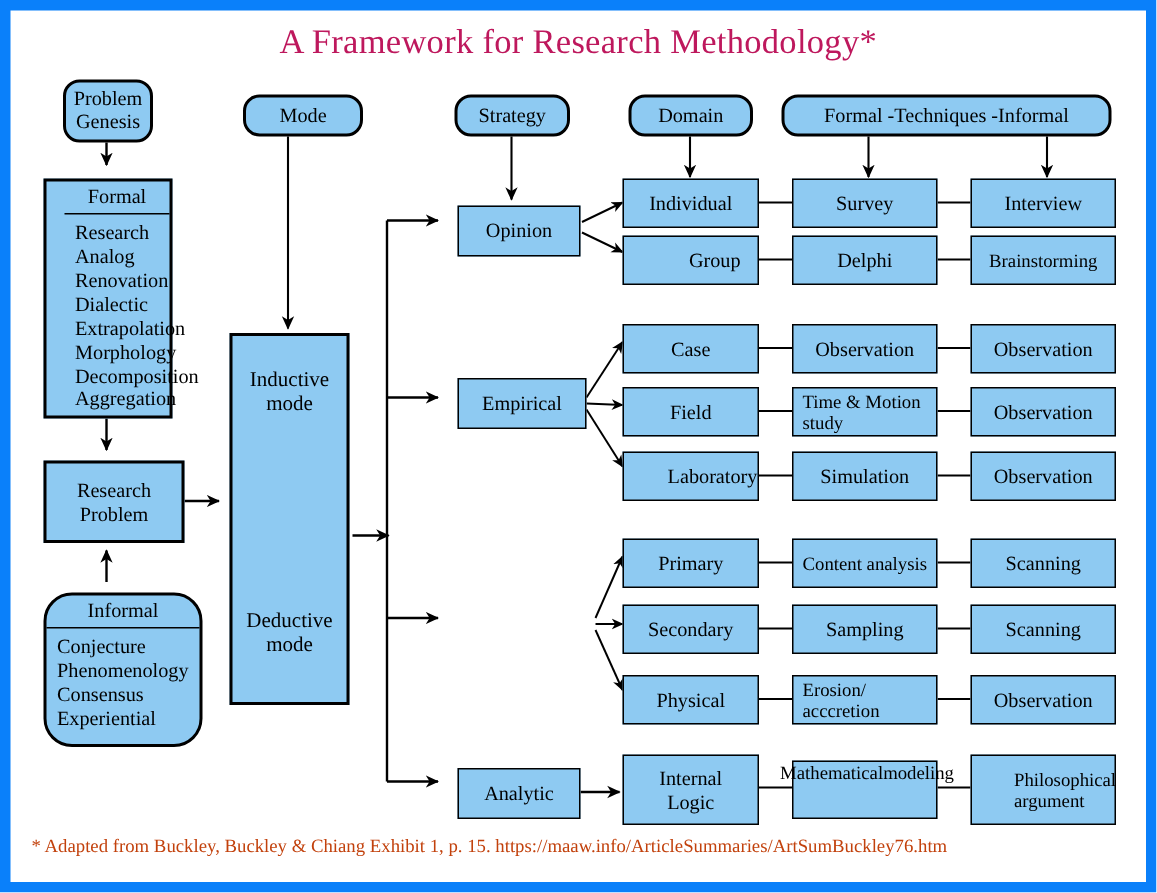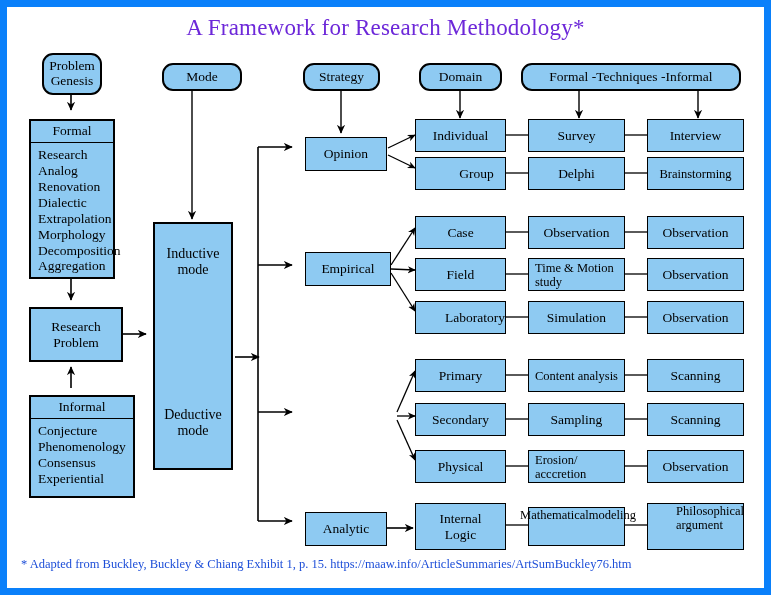--- a/index.html
+++ b/index.html
@@ -28,30 +28,30 @@
     height: 581px;
     pointer-events: none;
   }
   .title {
     position: absolute;
     left: 0;
     top: 8px;
     width: 757px;
     text-align: center;
     font-size: 23px;
-    color: #6d28d9;
+    color: #be185d;
     letter-spacing: 0.2px;
   }
   .footnote {
     position: absolute;
     left: 14px;
     top: 550px;
     width: 740px;
     font-size: 12.5px;
-    color: #1d4ed8;
+    color: #c2410c;
     white-space: nowrap;
   }
   
   .box {
     position: absolute;
     background: #8ECAF2;
     border: 1.4px solid #000;
     box-sizing: border-box;
     display: flex;
     align-items: center;
@@ -220,40 +220,40 @@
     </div>
 
     <div class="pill" style="left:412px; top:56px; width:83px; height:28px;">
       <span>Domain</span>
     </div>
 
     <div class="pill" style="left:514px; top:56px; width:220px; height:28px;">
       <span>Formal -Techniques -Informal</span>
     </div>
 
-    <div class="panel" style="left:22px; top:112px; width:86px; height:160px;">
+    <div class="panel" style="left:22px; top:112px; width:86px; height:160px;padding-left:12px;">
       <div class="panel-head">Formal</div>
       <div class="panel-list">
         <div>Research</div>
         <div>Analog</div>
         <div>Renovation</div>
         <div>Dialectic</div>
         <div>Extrapolation</div>
         <div>Morphology</div>
         <div>Decomposition</div>
         <div>Aggregation</div>
       </div>
     </div>
 
     <div class="box thick" style="left:22px; top:300px; width:94px; height:55px; flex-direction:column;">
       <span>Research</span>
       <span>Problem</span>
     </div>
 
-    <div class="panel" style="left:22px; top:388px; width:106px; height:103px;">
+    <div class="panel" style="left:22px; top:388px; width:106px; height:103px;border-radius:19px;">
       <div class="panel-head">Informal</div>
       <div class="panel-list">
         <div>Conjecture</div>
         <div>Phenomenology</div>
         <div>Consensus</div>
         <div>Experiential</div>
       </div>
     </div>
 
     <div class="modebox" style="left:146px; top:215px; width:80px; height:248px;">
@@ -354,21 +354,21 @@
     </div>
     <div class="box" style="left:640px; top:352px; width:97px; height:33px;">
       <span>Scanning</span>
     </div>
     <div class="box" style="left:640px; top:396px; width:97px; height:33px;">
       <span>Scanning</span>
     </div>
     <div class="box" style="left:640px; top:443px; width:97px; height:33px;">
       <span>Observation</span>
     </div>
-    <div class="box left-align" style="left:640px; top:496px; width:97px; height:47px; flex-direction:column; align-items:flex-start; justify-content:flex-start; font-size:12.5px;padding-left:28px;">
+    <div class="box left-align" style="left:640px; top:496px; width:97px; height:47px; flex-direction:column; align-items:flex-start; justify-content:center; font-size:12.5px;padding-left:28px;">
       <span>Philosophical</span>
       <span>argument</span>
     </div>
 
     <div class="footnote">* Adapted from Buckley, Buckley &amp; Chiang Exhibit 1, p. 15.  https://maaw.info/ArticleSummaries/ArtSumBuckley76.htm</div>
 
   </div>
 </div>
 
 </body></html>

